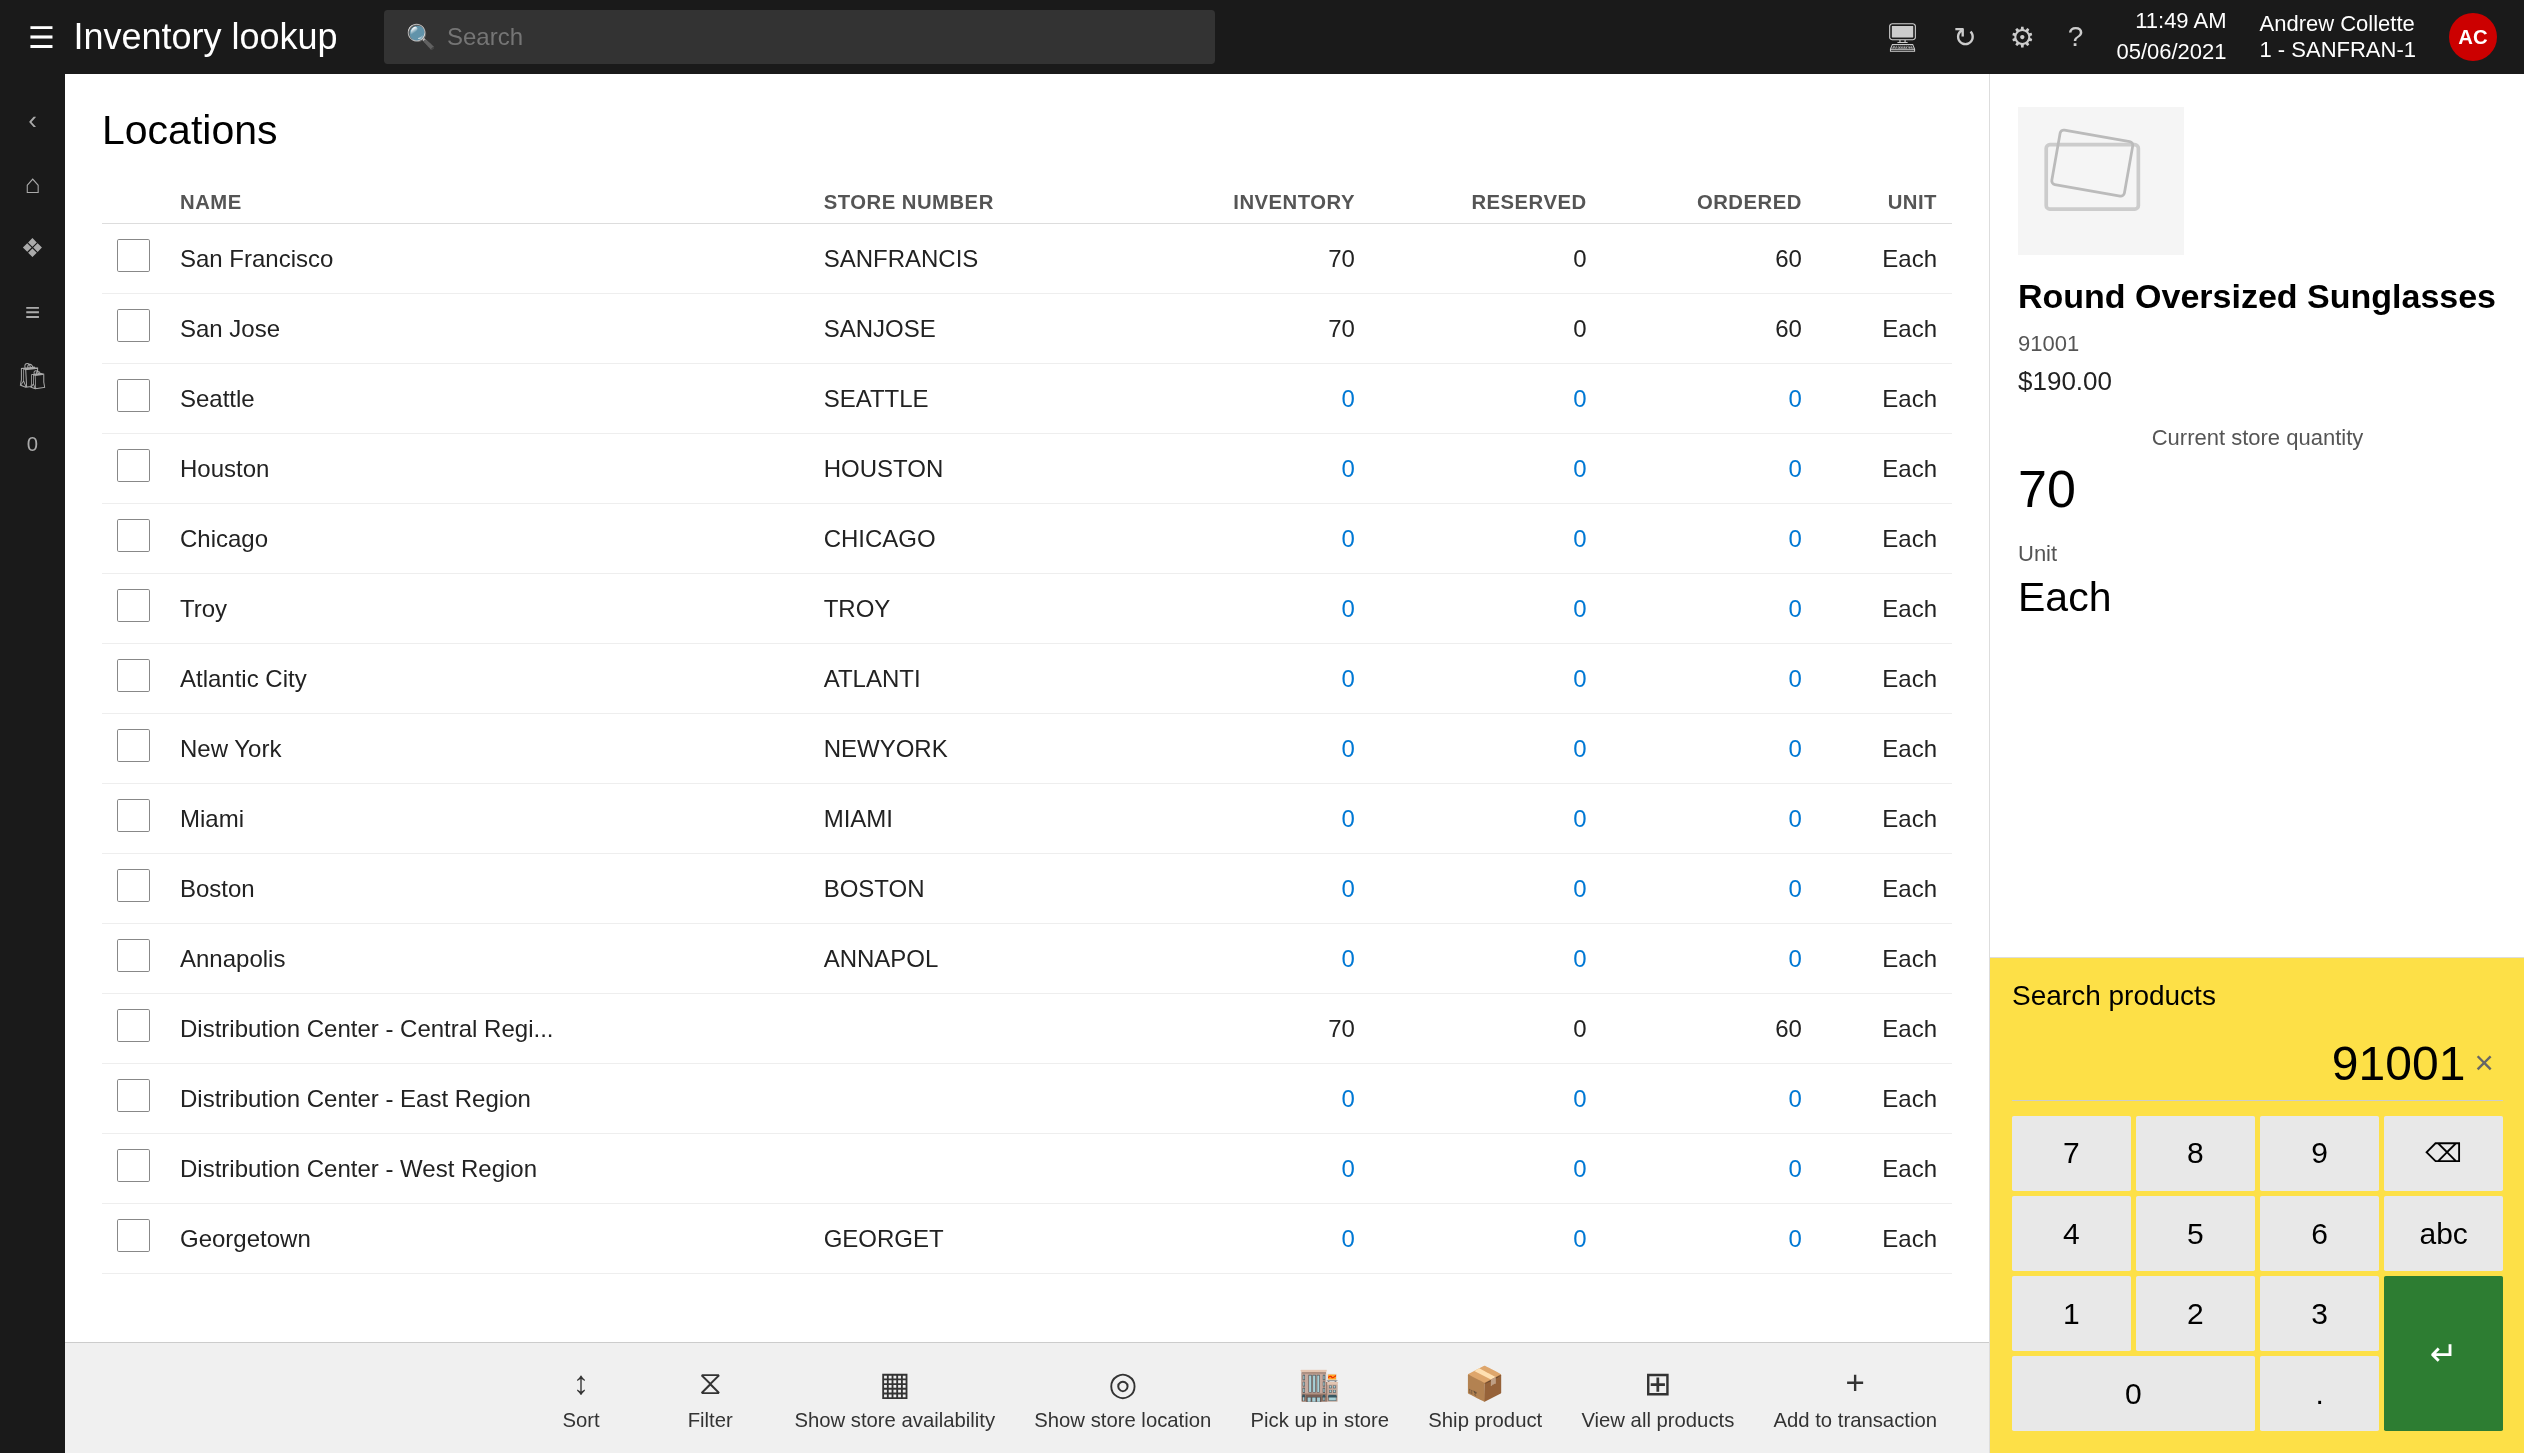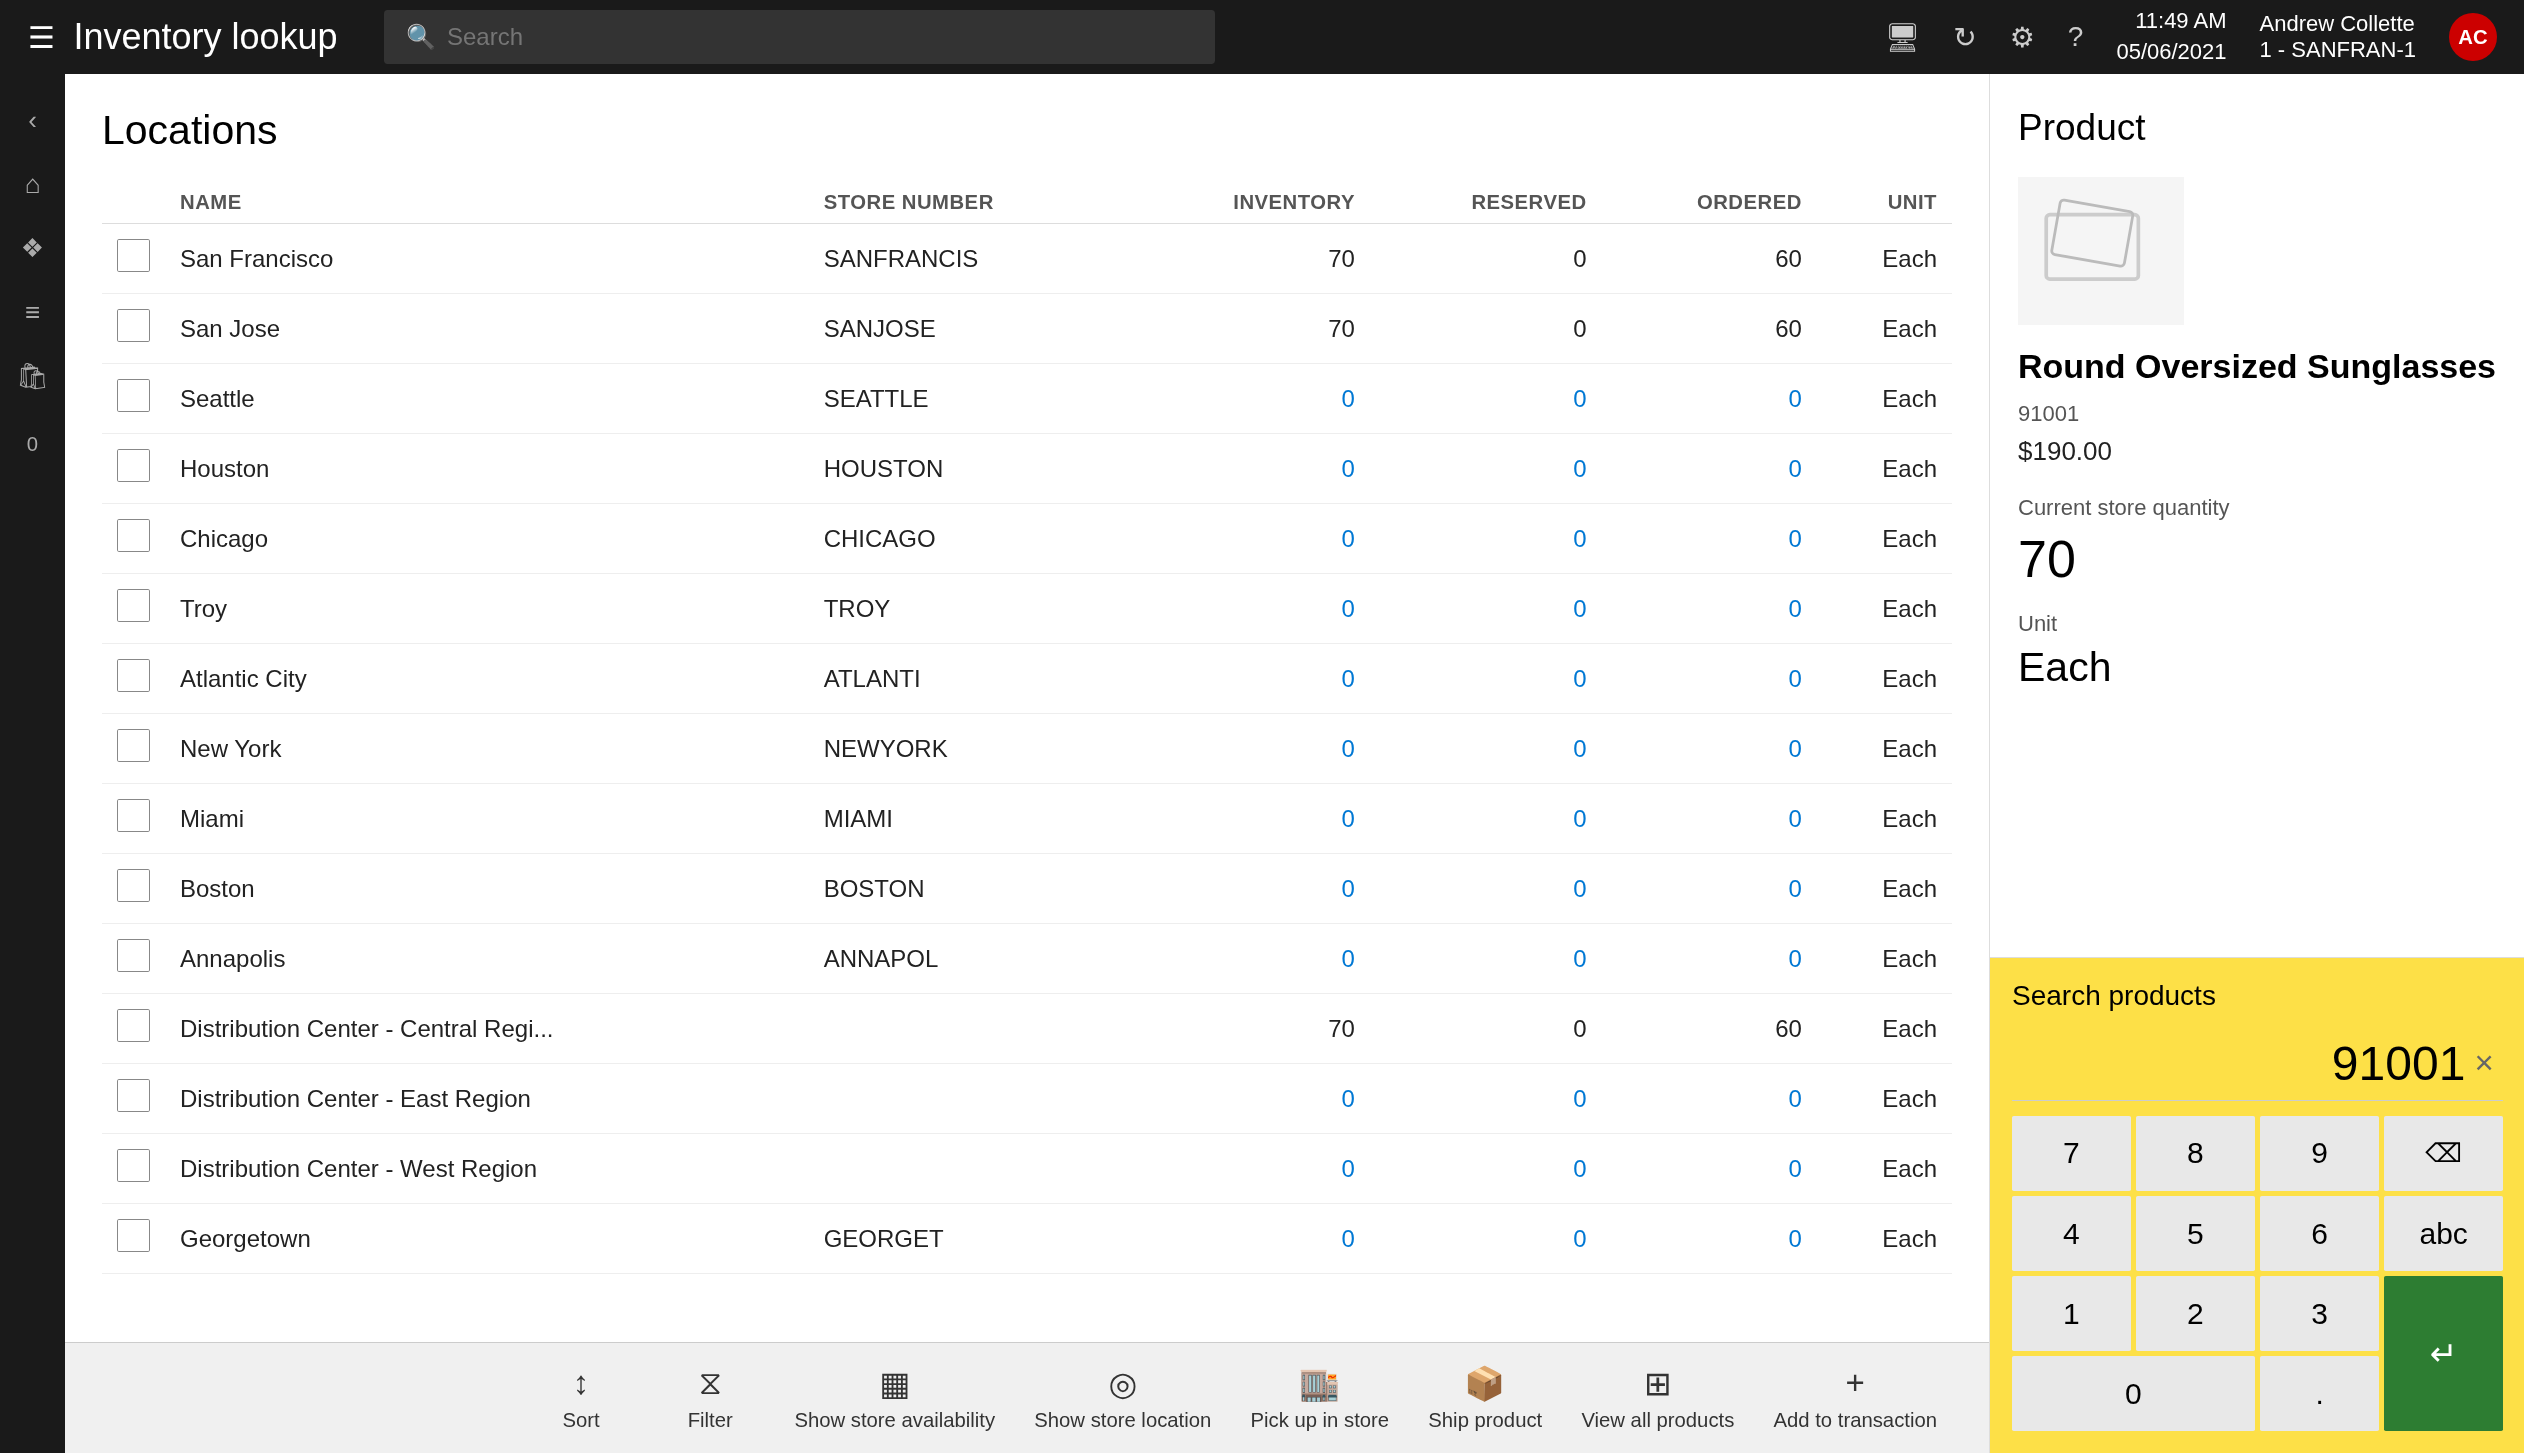--- a/index.html
+++ b/index.html
@@ -100,21 +100,21 @@
     }
     .product-panel-title { font-size: 37px; font-weight: 300; margin-bottom: 28px; }
     .product-image-area {
       width: 166px; height: 148px; background: #f5f5f5;
       display: flex; align-items: center; justify-content: center;
       margin-bottom: 22px;
     }
     .product-name { font-size: 34px; font-weight: 700; margin-bottom: 15px; }
     .product-sku { font-size: 22px; color: #555; margin-bottom: 9.2px; }
     .product-price { font-size: 26px; color: #222; margin-bottom: 28px; }
-    .product-qty-label { font-size: 22px; color: #555; margin-bottom: 7.4px; }
+    .product-qty-label { font-size: 22px; color: #555; margin-bottom: 7.4px; text-align: center; }
     .product-qty { font-size: 52px; font-weight: 300; margin-bottom: 22px; }
     .product-unit-label { font-size: 22px; color: #555; margin-bottom: 7.4px; }
     .product-unit { font-size: 41px; font-weight: 300; }
 
     
     .calc-panel {
       padding: 22px 22px; background: #fde047;
     }
     .calc-title { font-size: 28px; font-weight: 300; margin-bottom: 15px; }
     .calc-display {
@@ -396,21 +396,20 @@
       <div class="toolbar-btn">
         <span class="toolbar-btn-icon">+</span>
         <span class="toolbar-btn-label">Add to transaction</span>
       </div>
     </div>
   </div>
 
   <div class="right-panel">
 
     <div class="product-panel">
-      <div class="product-panel-title">Product</div>
       <div class="product-image-area">
         <svg width="129" height="111" viewBox="0 0 140 120">
           <rect x="10" y="20" width="100" height="70" rx="4" fill="none" stroke="#ccc" stroke-width="4"></rect>
           <rect x="20" y="10" width="80" height="60" rx="4" fill="none" stroke="#bbb" stroke-width="3" transform="rotate(10 60 40)"></rect>
         </svg>
       </div>
       <div class="product-name">Round Oversized Sunglasses</div>
       <div class="product-sku">91001</div>
       <div class="product-price">$190.00</div>
       <div class="product-qty-label">Current store quantity</div>

